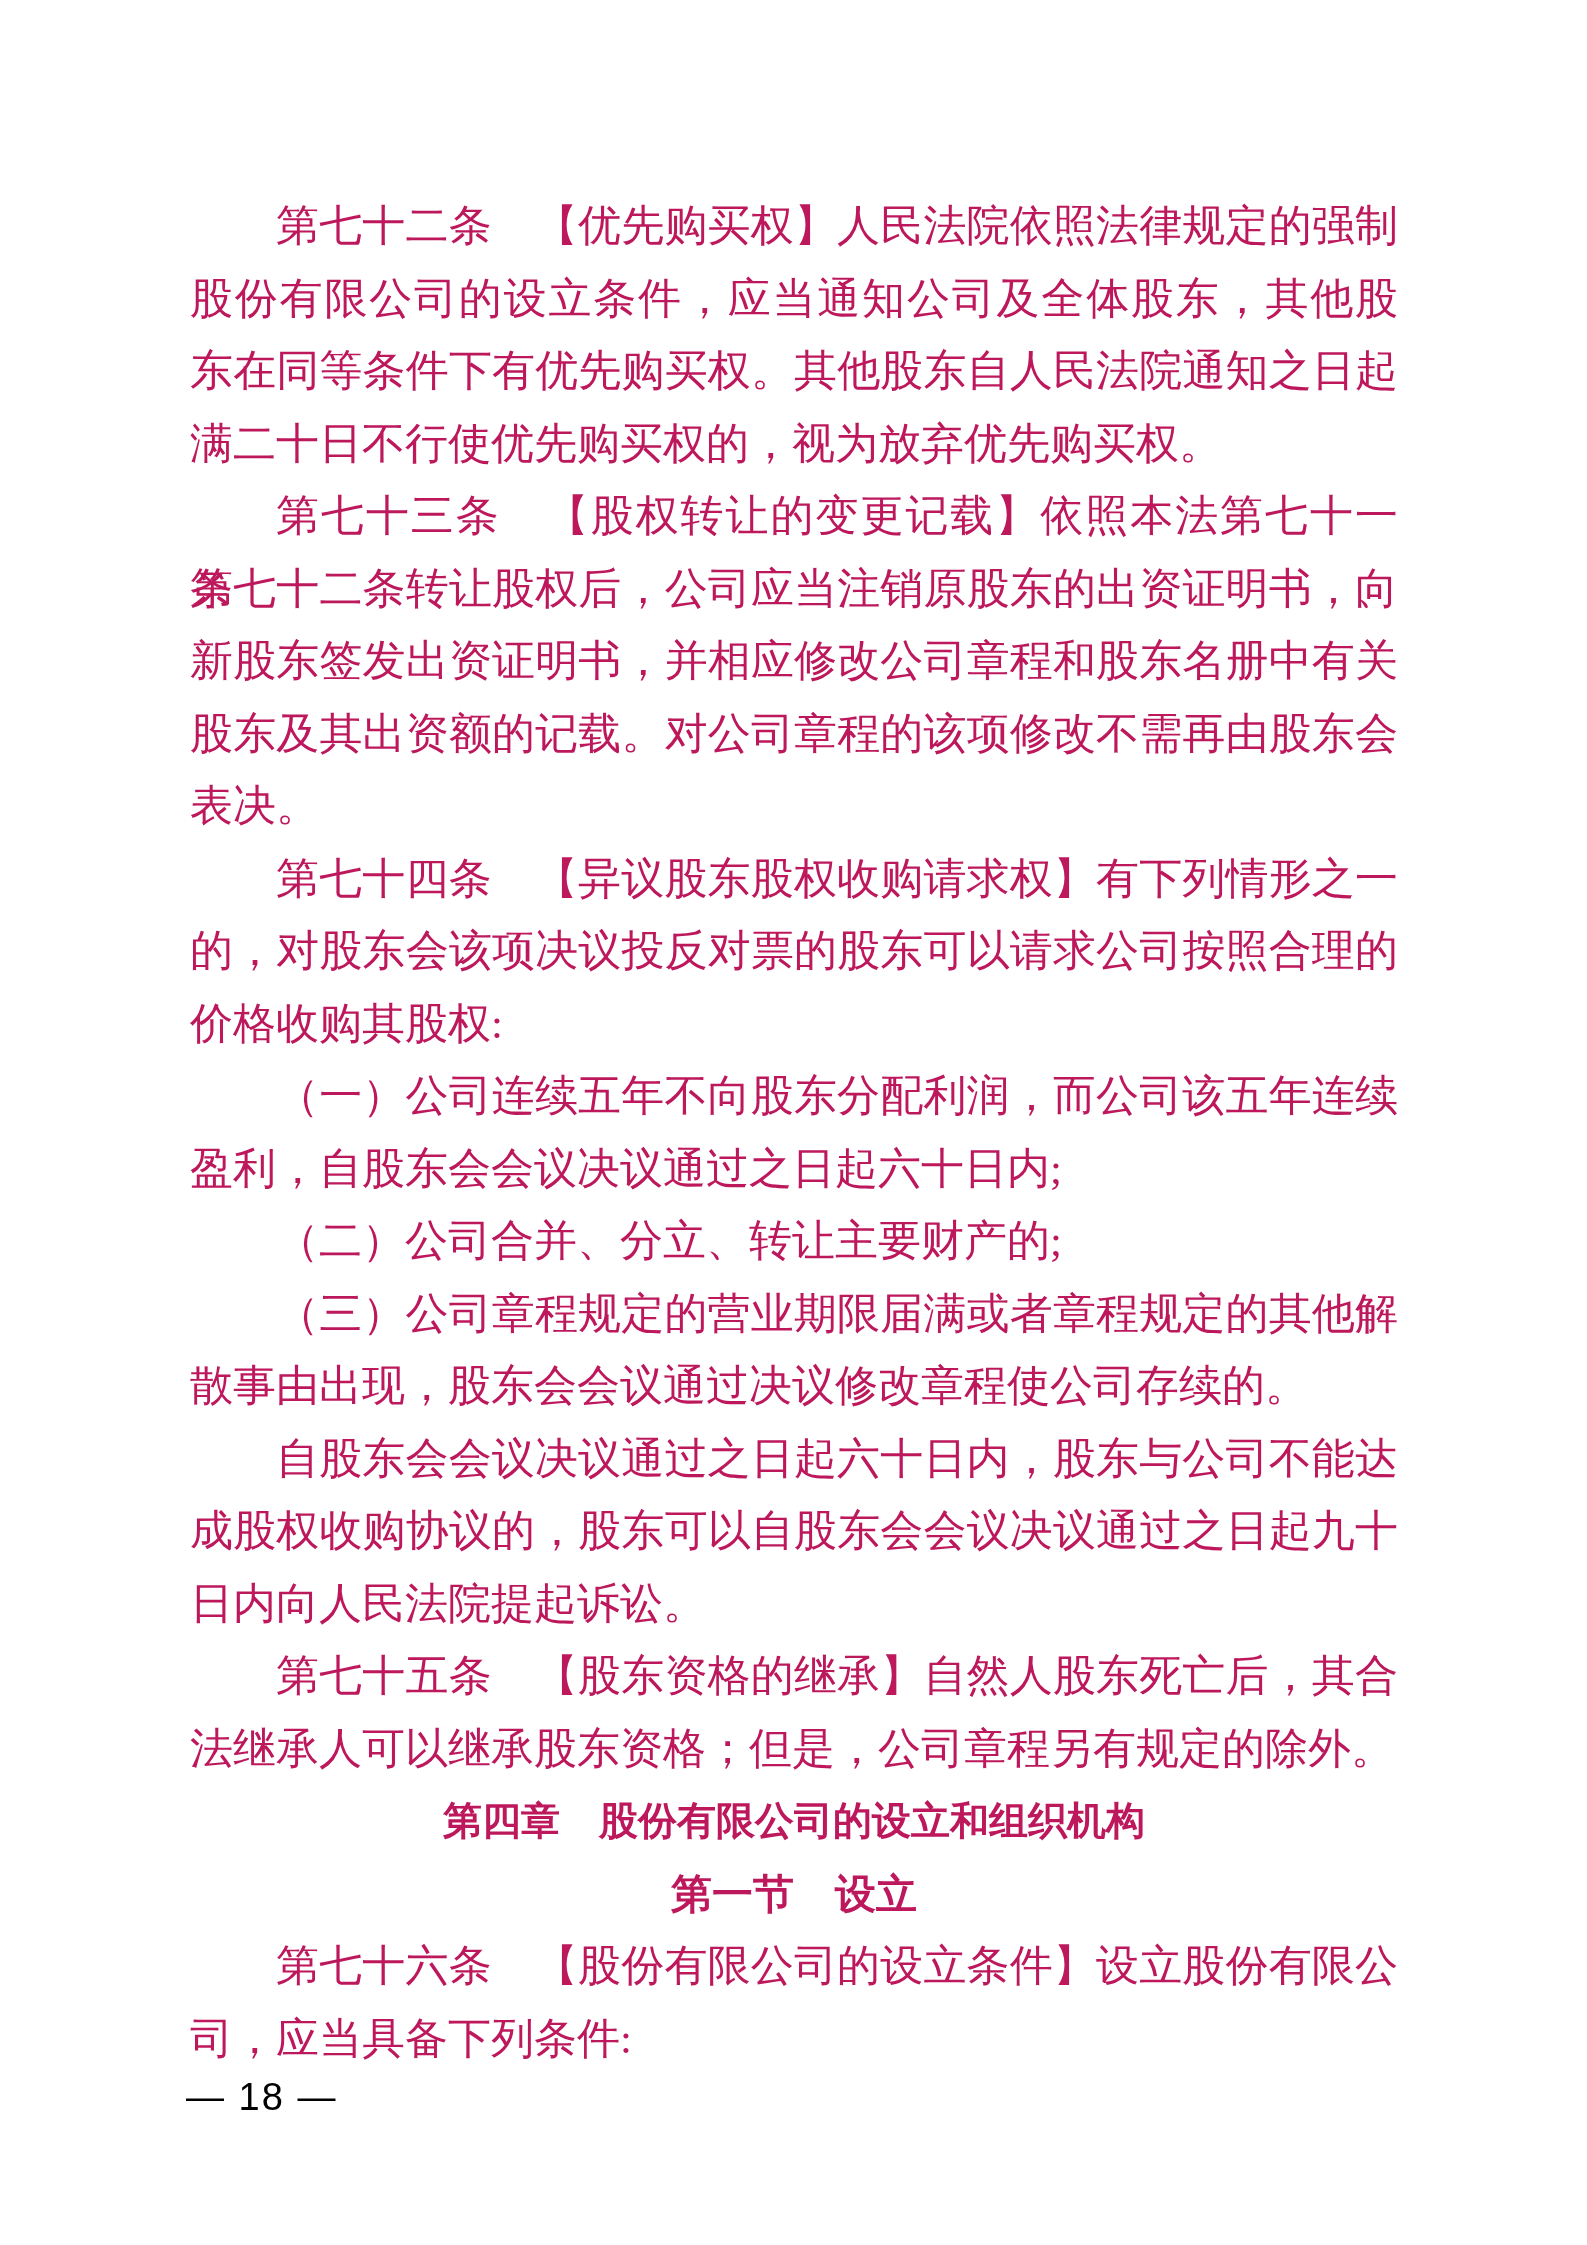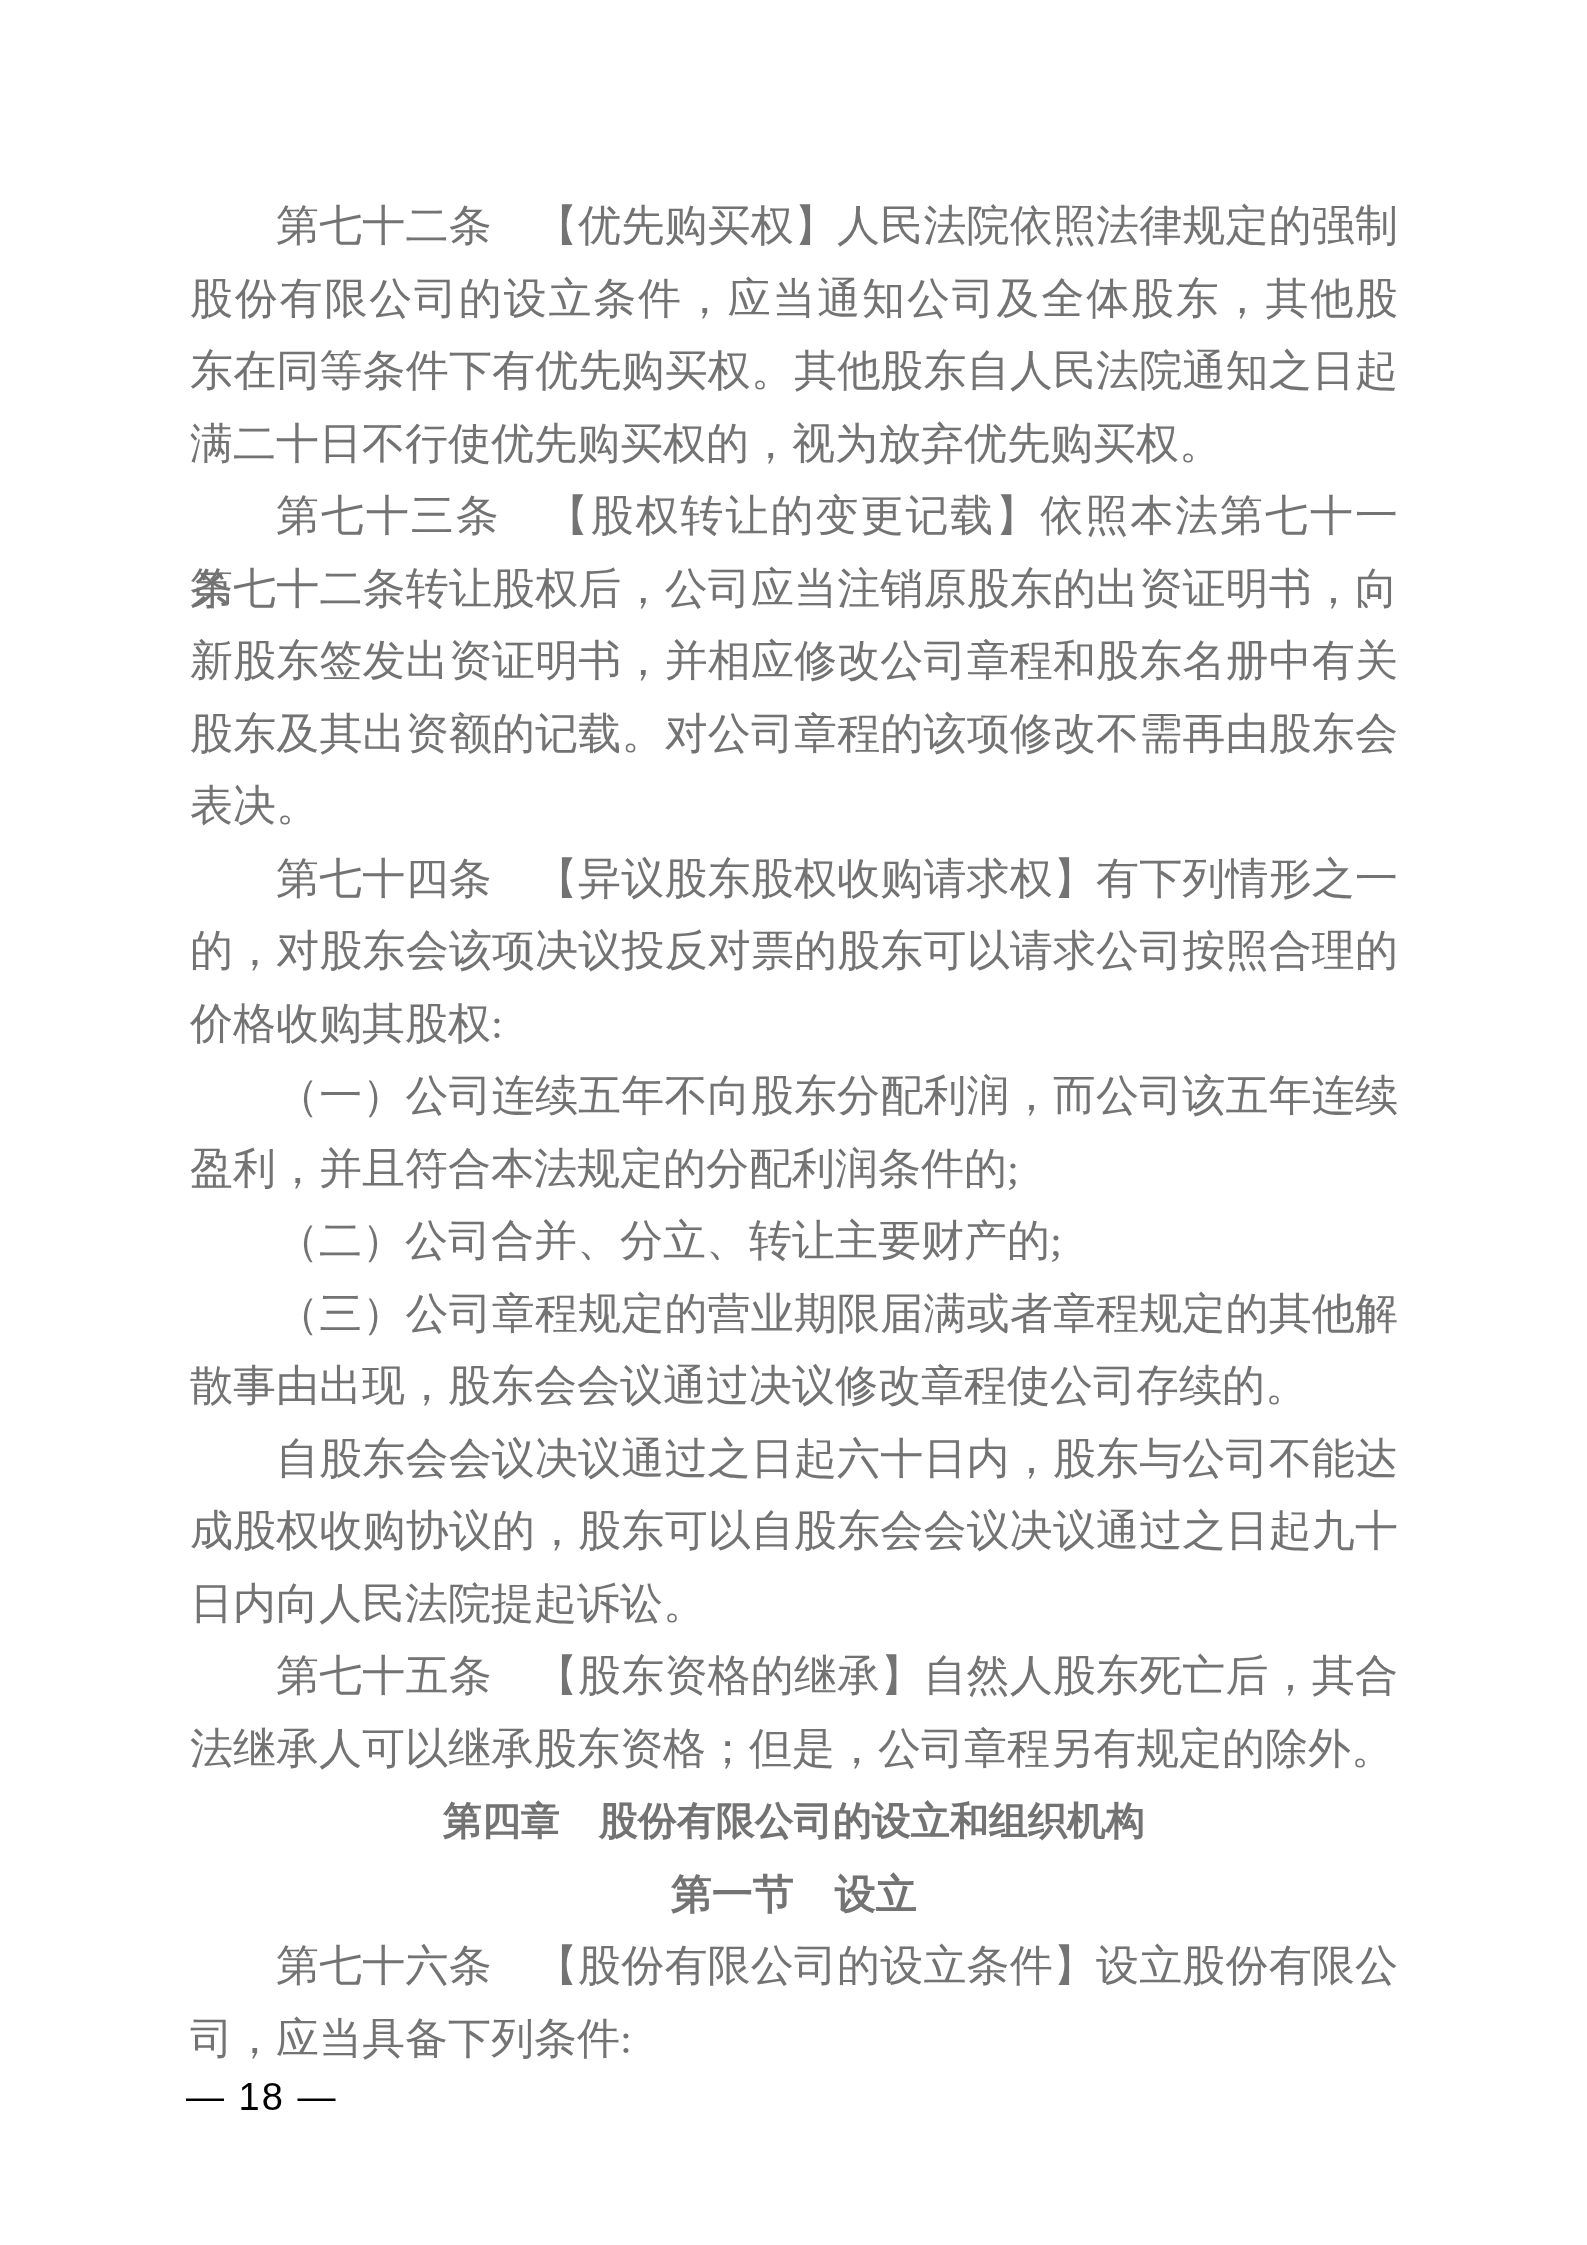--- a/index.html
+++ b/index.html
@@ -24,21 +24,21 @@
     position: absolute;
     left: 190px;
     top: 190px;
     width: 1208px;
   }
   .line {
     font-size: 43px;
     height: 72.5px;
     line-height: 72.5px;
     white-space: pre-wrap;
-    color: #737373;
+    color: #be185d;
     font-family: "Liberation Serif", serif;
   }
   .line.fill {
     text-align: justify;
     text-align-last: justify;
   }
   .line.indent {
     text-indent: 86px;
   }
   .line.chapter-heading {
@@ -80,21 +80,21 @@
       <div class="line ">满二十日不行使优先购买权的，视为放弃优先购买权。</div>
       <div class="line  indent fill">第七十三条　【股权转让的变更记载】依照本法第七十一条、</div>
       <div class="line  fill">第七十二条转让股权后，公司应当注销原股东的出资证明书，向</div>
       <div class="line  fill">新股东签发出资证明书，并相应修改公司章程和股东名册中有关</div>
       <div class="line  fill">股东及其出资额的记载。对公司章程的该项修改不需再由股东会</div>
       <div class="line ">表决。</div>
       <div class="line  indent fill">第七十四条　【异议股东股权收购请求权】有下列情形之一</div>
       <div class="line  fill">的，对股东会该项决议投反对票的股东可以请求公司按照合理的</div>
       <div class="line ">价格收购其股权:</div>
       <div class="line  indent fill">（一）公司连续五年不向股东分配利润，而公司该五年连续</div>
-      <div class="line ">盈利，并且符合本法规定的分配利润条件的;</div>
+      <div class="line ">盈利，自股东会会议决议通过之日起六十日内;</div>
       <div class="line  indent">（二）公司合并、分立、转让主要财产的;</div>
       <div class="line  indent fill">（三）公司章程规定的营业期限届满或者章程规定的其他解</div>
       <div class="line ">散事由出现，股东会会议通过决议修改章程使公司存续的。</div>
       <div class="line  indent fill">自股东会会议决议通过之日起六十日内，股东与公司不能达</div>
       <div class="line  fill">成股权收购协议的，股东可以自股东会会议决议通过之日起九十</div>
       <div class="line ">日内向人民法院提起诉讼。</div>
       <div class="line  indent fill">第七十五条　【股东资格的继承】自然人股东死亡后，其合</div>
       <div class="line ">法继承人可以继承股东资格；但是，公司章程另有规定的除外。</div>
       <div class="line chapter-heading">第四章　股份有限公司的设立和组织机构</div>
       <div class="line section-heading">第一节　设立</div>

